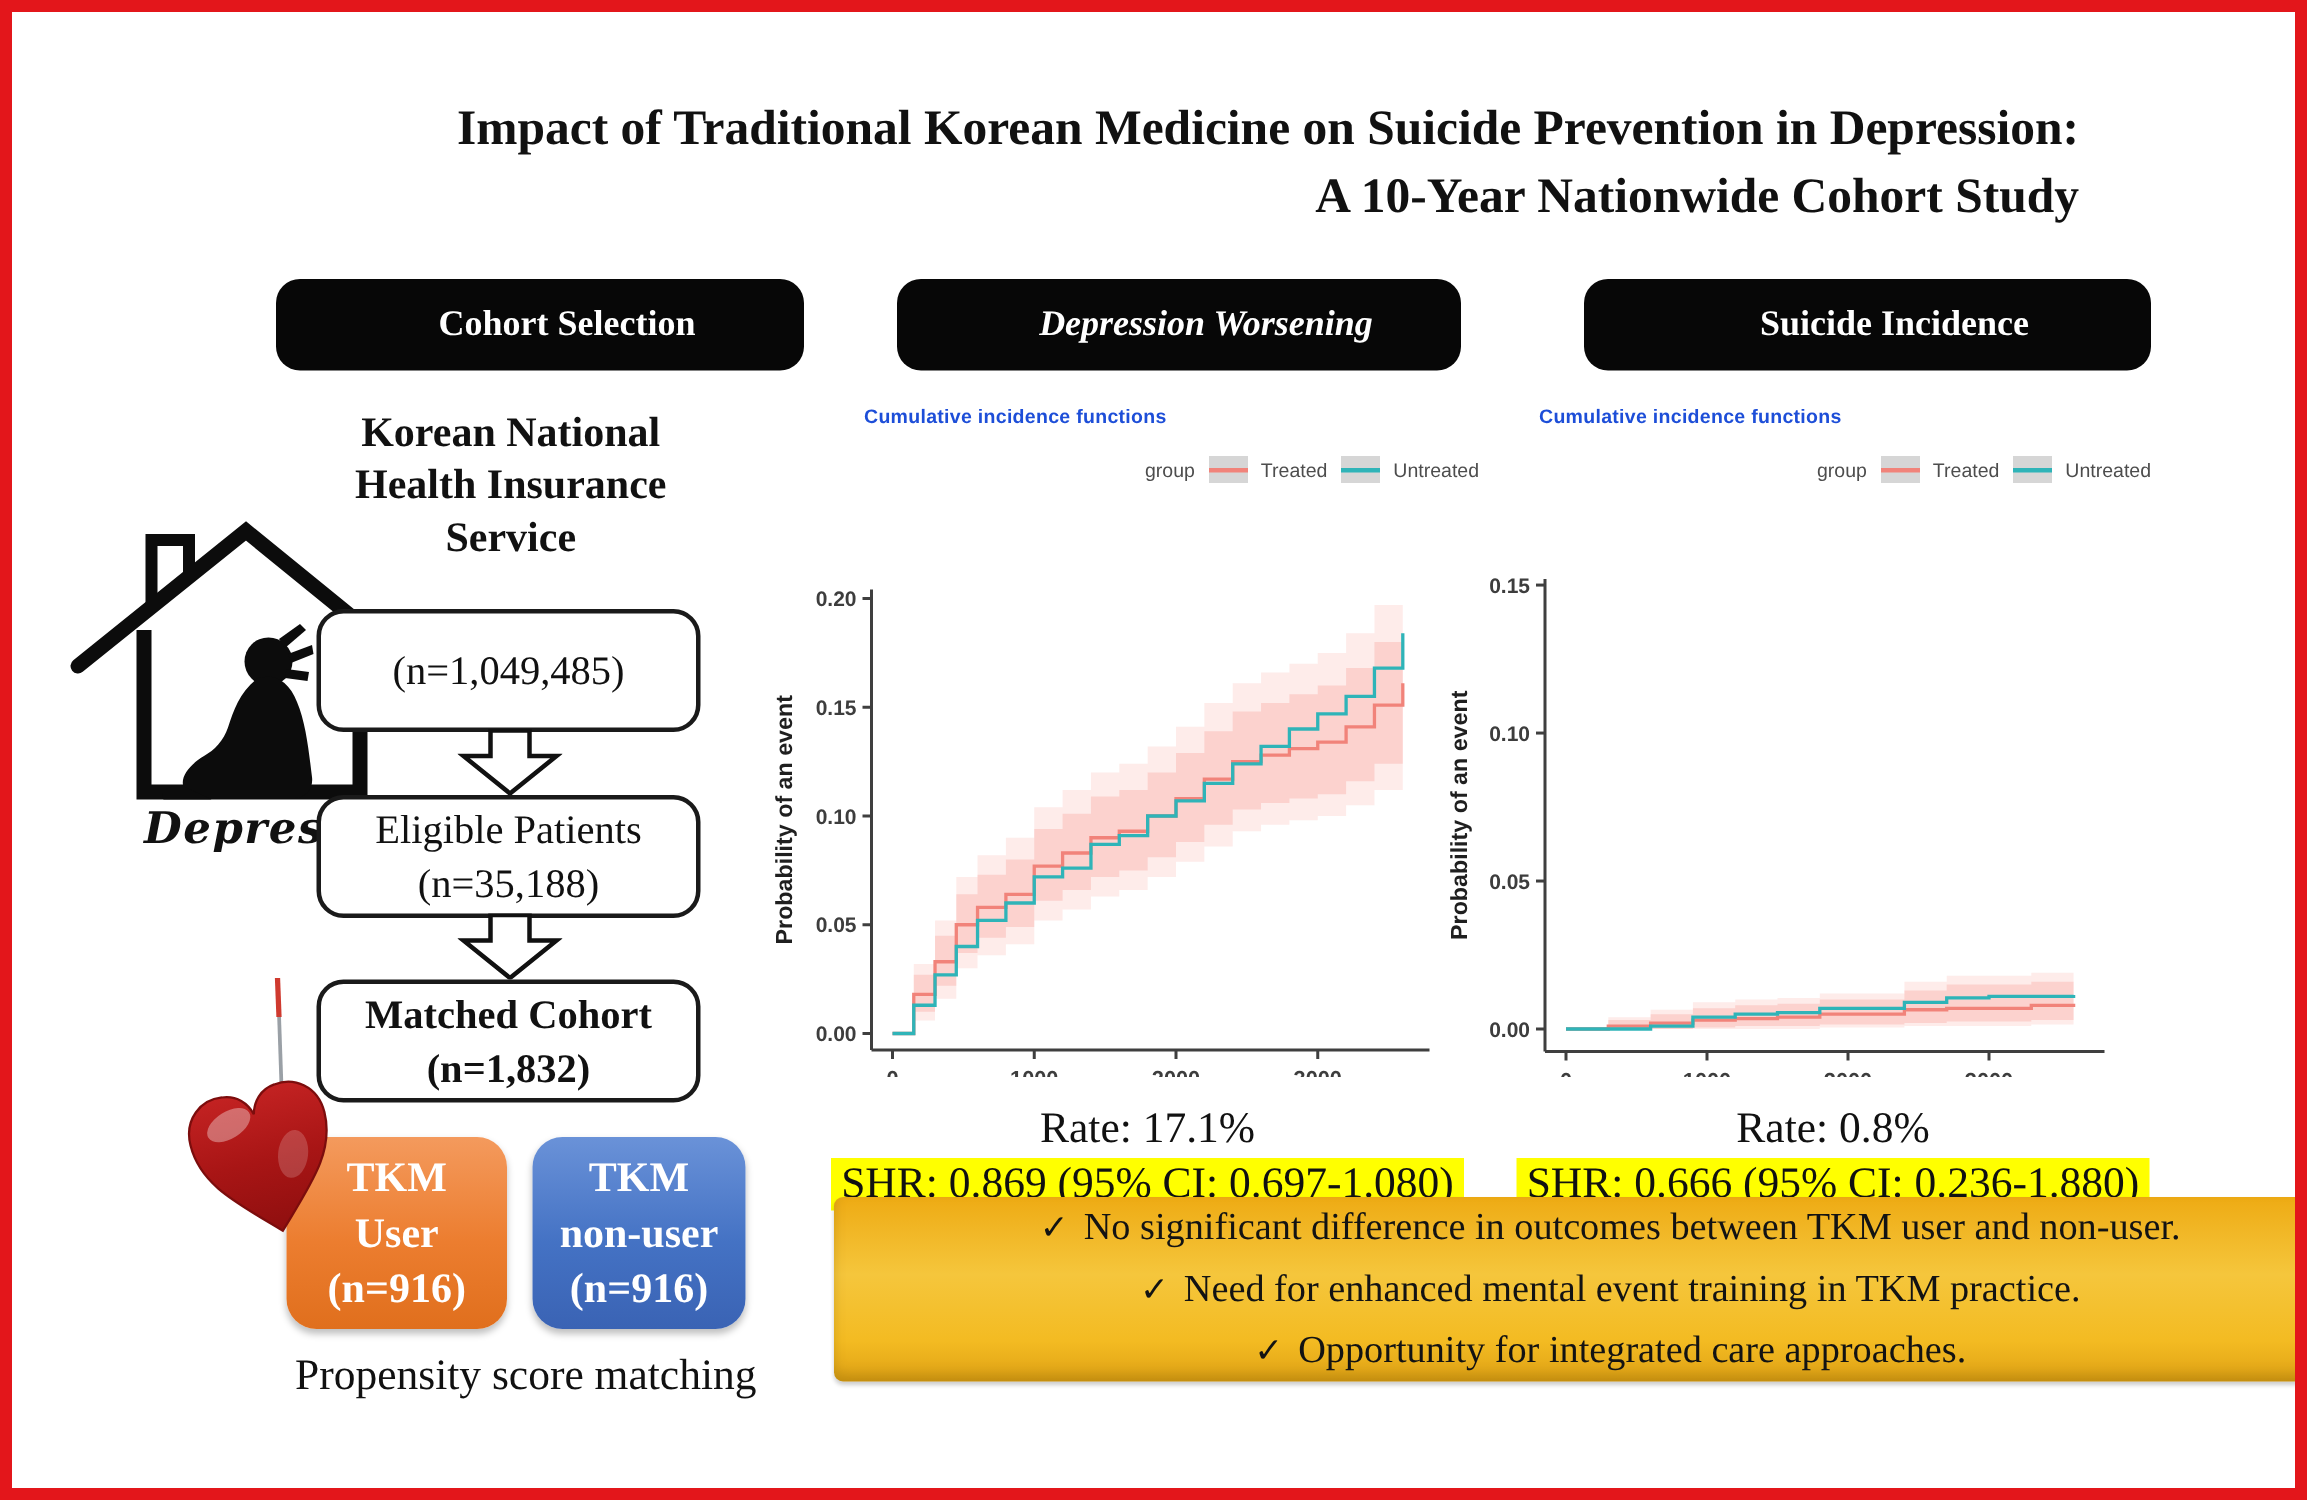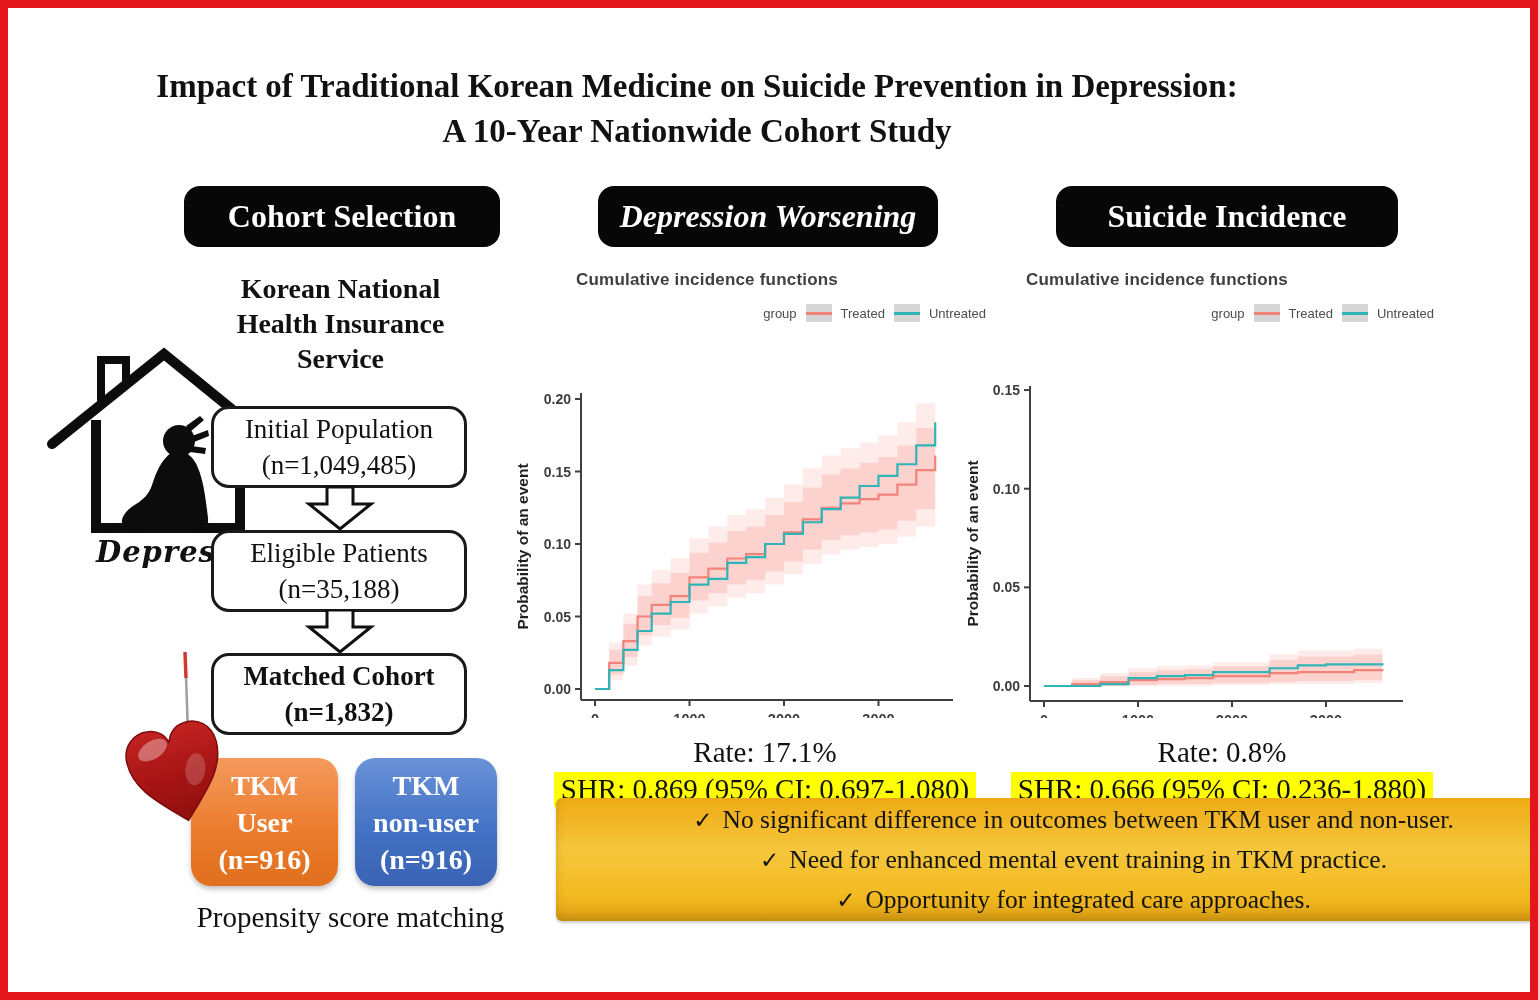--- a/index.html
+++ b/index.html
@@ -1,40 +1,40 @@
 <!DOCTYPE html>
 <html><head>
 <meta charset="utf-8">
 <style>
   html,body{margin:0;padding:0;background:#fff;}
   .frame{position:relative;width:1538px;height:1000px;background:#fff;border:8px solid #e3161b;box-sizing:border-box;overflow:hidden;font-family:"Liberation Serif",serif;}
   .abs{position:absolute;}
   
-  .main-title{left:0;top:56px;width:1378px;text-align:center;font-weight:bold;font-size:33px;line-height:45px;color:#111;}
-  
-  .hdr{background:#070707;color:#fff;border-radius:16px;font-weight:bold;font-size:32px;display:flex;align-items:center;justify-content:center;}
+  .main-title{left:0;top:56px;width:1378px;text-align:right;font-weight:bold;font-size:33px;line-height:45px;color:#111;}
+  
+  .hdr{background:#070707;color:#fff;border-radius:16px;font-weight:bold;font-size:24px;display:flex;align-items:center;justify-content:center;padding-left:36px;}
   .hdr-cohort{left:176px;top:178px;width:316px;height:61px;}
   .hdr-dep{left:590px;top:178px;width:340px;height:61px;font-style:italic;}
   .hdr-sui{left:1048px;top:178px;width:342px;height:61px;}
   
   .knhis{left:190px;top:263px;width:285px;text-align:center;font-weight:bold;font-size:28px;line-height:35px;color:#111;}
   .dep-label{left:88px;top:527px;width:160px;font-family:"DejaVu Serif",serif;font-style:italic;font-weight:600;font-size:29px;color:#111;letter-spacing:1px;}
   .fbox{background:#fff;border:3px solid #1a1a1a;border-radius:18px;text-align:center;font-size:27px;line-height:36px;color:#111;display:flex;flex-direction:column;justify-content:center;}
   .fbox-initial{left:203px;top:398px;width:250px;height:76px;}
   .fbox-eligible{left:203px;top:522px;width:250px;height:76px;}
   .fbox-matched{left:203px;top:645px;width:250px;height:76px;font-weight:bold;}
   .garrow{left:297px;width:70px;height:44px;}
   .ga1{top:478px;} .ga2{top:601px;}
   .grp{border-radius:20px;color:#fff;text-align:center;font-weight:bold;font-size:28px;line-height:37px;display:flex;flex-direction:column;justify-content:center;box-shadow:0 3px 5px rgba(0,0,0,0.25);}
   .grp-user{left:183px;top:750px;width:147px;height:128px;background:linear-gradient(180deg,#f49a5d 0%,#ec7d2f 55%,#e06f1d 100%);}
   .grp-nonuser{left:347px;top:750px;width:142px;height:128px;background:linear-gradient(180deg,#6a92d8 0%,#4472c4 55%,#3citeb  100%);}
   .grp-nonuser{background:linear-gradient(180deg,#6a92d8 0%,#4472c4 55%,#3a63b4 100%);}
   .psm{left:160px;top:893px;width:365px;text-align:center;font-weight:normal;font-size:29px;color:#111;}
   
-  .chart-title{font-family:"Liberation Sans",sans-serif;font-weight:bold;font-size:17px;color:#404040;letter-spacing:.2px;}
+  .chart-title{font-family:"Liberation Sans",sans-serif;font-weight:bold;font-size:13px;color:#1d4ed8;letter-spacing:.2px;}
   .ct-dep{left:568px;top:262px;} .ct-sui{left:1018px;top:262px;}
   .legend{display:flex;align-items:center;justify-content:flex-end;gap:9px;font-family:"Liberation Sans",sans-serif;font-size:13px;color:#4d4d4d;}
   .lg-dep{left:700px;top:296px;width:278px;} .lg-sui{left:1148px;top:296px;width:278px;}
   .legend .sw{position:relative;width:26px;height:18px;background:#d6d6d6;display:inline-block;}
   .legend .sw i{position:absolute;left:0;right:0;top:8px;height:2.5px;display:block;}
   .chart-svg{position:absolute;width:450px;height:350px;}
   .cs-dep{left:500px;top:360px;} .cs-sui{left:950px;top:360px;}
   
   .rate{width:450px;text-align:center;font-size:29px;color:#111;}
   .rate-dep{left:532px;top:728px;} .rate-sui{left:989px;top:728px;}
@@ -86,21 +86,20 @@
       <path d="M126,108 C114,117 110,129 106,141 C103,150 97,156 90,160 C80,166 73,175 77,182 C79,187 86,189 93,188 L150,188 C158,188 163,182 162,174 C160,158 158,138 152,124 C148,113 140,107 133,107 Z"></path>
       <path d="M76,180 C66,179 60,184 63,189 L95,189 Z"></path>
       <path d="M140,82 L154,72 L158,76 L144,88 Z"></path>
       <path d="M146,92 L162,86 L163,92 L148,98 Z"></path>
       <path d="M145,102 L160,104 L159,110 L144,108 Z"></path>
     </g>
   </svg>
   <div class="abs dep-label">Depression</div>
 
   <div class="abs fbox fbox-initial">
-    <div>Initial Population</div>
     <div>(n=1,049,485)</div>
   </div>
   <svg class="abs garrow ga1" viewBox="0 0 70 44">
     <polygon points="22,1 48,1 48,18 66,18 35,43 4,18 22,18" fill="#fff" stroke="#111" stroke-width="3"></polygon>
   </svg>
   <div class="abs fbox fbox-eligible">
     <div>Eligible Patients</div>
     <div>(n=35,188)</div>
   </div>
   <svg class="abs garrow ga2" viewBox="0 0 70 44">

